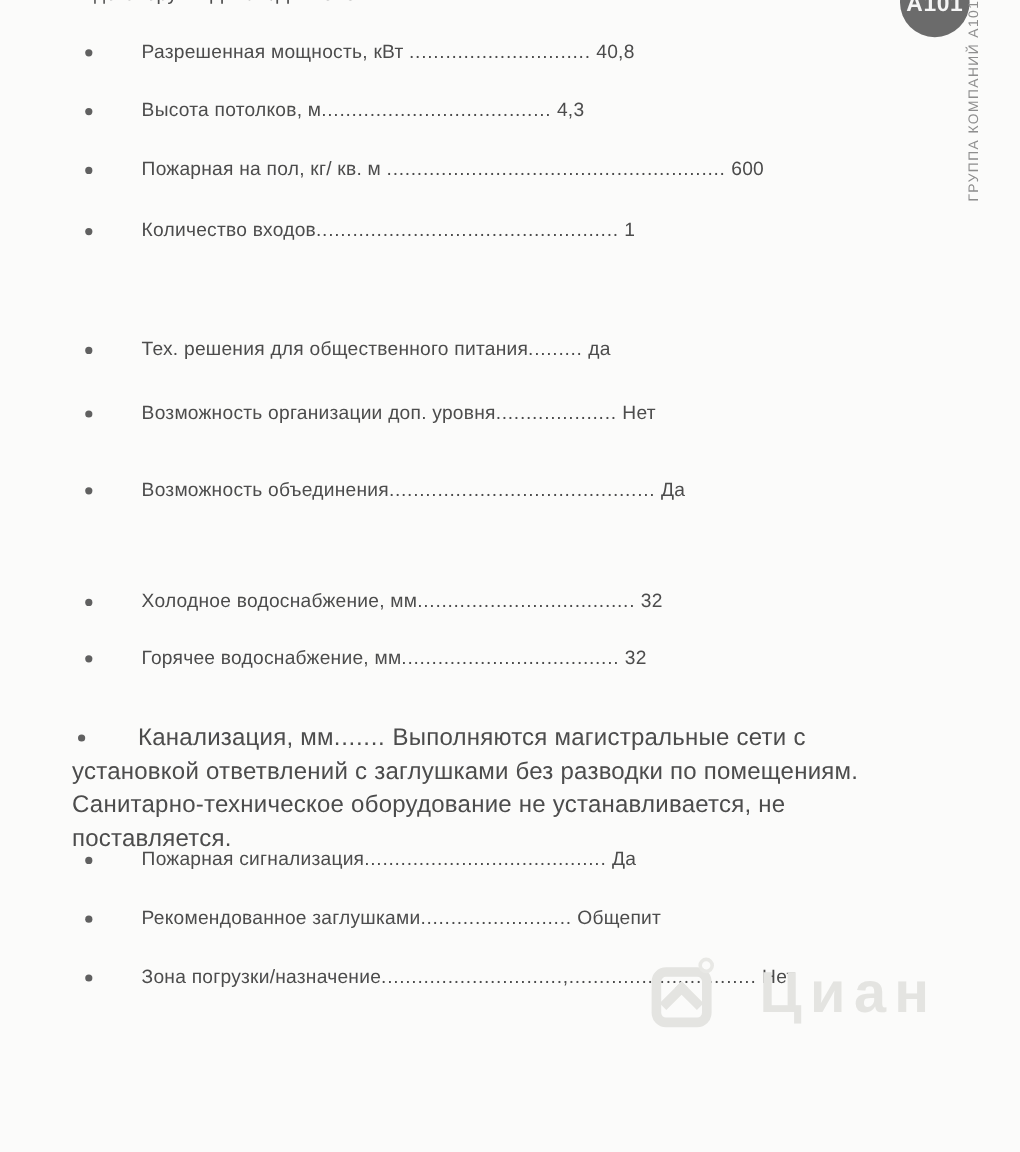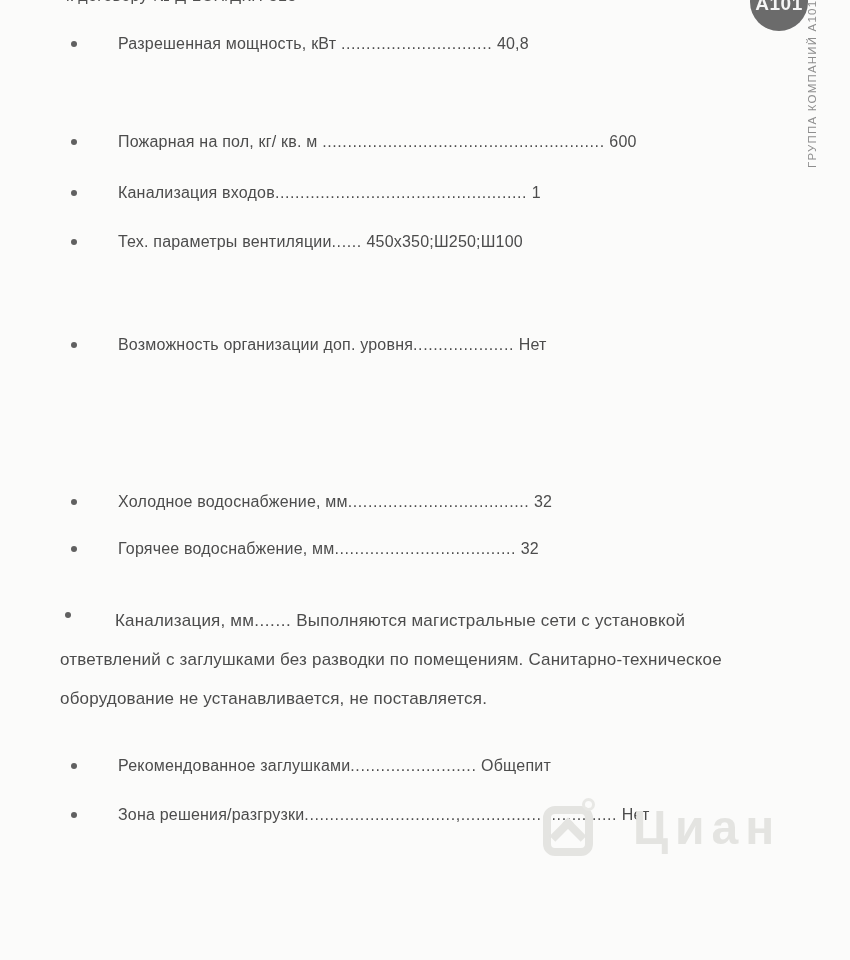--- a/index.html
+++ b/index.html
@@ -49,22 +49,22 @@
   .bullet {
     position: absolute; left: 1px; top: 7px;
     width: 6px; height: 6px; border-radius: 50%;
     background: #606060;
   }
   .dots { letter-spacing: .6px; }
   
   .para {
     position: absolute; left: 60px; top: 601px;
     width: 688px;
-    font-size: 17px; letter-spacing: .2px;
-    line-height: 39px;
+    font-size: 20px; letter-spacing: .2px;
+    line-height: 28px;
     text-indent: 55px;
   }
   .para-bullet {
     position: absolute; left: 65px; top: 612px;
     width: 6px; height: 6px; border-radius: 50%;
     background: #606060;
   }
   
   .watermark {
     position: absolute; left: 543px; top: 800px;
@@ -105,57 +105,69 @@
   <div class="logo-circle">
     <span>А101</span>
   </div>
 
   <div class="sidebar-text">ГРУППА КОМПАНИЙ А101   А1</div>
 
   <div class="row" style="top:34px">
     <span class="bullet"></span>
     <span>Разрешенная мощность, кВт </span><span class="dots">..............................</span><span> 40,8</span>
   </div>
+  <div class="row" style="top:83px">
+    <span class="bullet"></span>
+    <span>Высота потолков, м</span><span class="dots">......................................</span><span> 4,3</span>
+  </div>
   <div class="row" style="top:132px">
     <span class="bullet"></span>
     <span>Пожарная на пол, кг/ кв. м </span><span class="dots">........................................................</span><span> 600</span>
   </div>
   <div class="row" style="top:183px">
     <span class="bullet"></span>
-    <span>Канализация входов</span><span class="dots">..................................................</span><span> 1</span>
+    <span>Количество входов</span><span class="dots">..................................................</span><span> 1</span>
   </div>
-  <div class="row" style="top:232px">
+  <div class="row" style="top:282px">
     <span class="bullet"></span>
-    <span>Тех. параметры вентиляции</span><span class="dots">......</span><span> 450х350;Ш250;Ш100</span>
+    <span>Тех. решения для общественного питания</span><span class="dots">.........</span><span> да</span>
   </div>
   <div class="row" style="top:335px">
     <span class="bullet"></span>
     <span>Возможность организации доп. уровня</span><span class="dots">....................</span><span> Нет</span>
+  </div>
+  <div class="row" style="top:399px">
+    <span class="bullet"></span>
+    <span>Возможность объединения</span><span class="dots">............................................</span><span> Да</span>
   </div>
   <div class="row" style="top:492px">
     <span class="bullet"></span>
     <span>Холодное водоснабжение, мм</span><span class="dots">....................................</span><span> 32</span>
   </div>
   <div class="row" style="top:539px">
     <span class="bullet"></span>
     <span>Горячее водоснабжение, мм</span><span class="dots">....................................</span><span> 32</span>
   </div>
 
   <span class="para-bullet"></span>
   <div class="para">
     <span>Канализация, мм</span><span class="dots">.......</span><span> Выполняются магистральные сети с установкой ответвлений с заглушками без разводки по помещениям. Санитарно-техническое оборудование не устанавливается, не поставляется.</span>
   </div>
 
+  <div class="row" style="top:707px">
+    <span class="bullet"></span>
+    <span>Пожарная сигнализация</span><span class="dots">........................................</span><span> Да</span>
+  </div>
   <div class="row" style="top:756px">
     <span class="bullet"></span>
     <span>Рекомендованное заглушками</span><span class="dots">.........................</span><span> Общепит</span>
   </div>
   <div class="row" style="top:805px">
     <span class="bullet"></span>
-    <span>Зона решения/разгрузки</span><span class="dots">..............................,...............................</span><span> Нет</span>
+    <span>Зона погрузки/назначение</span><span class="dots">..............................,...............................</span><span> Нет</span>
   </div>
 
   <div class="watermark">
     <span class="wm-icon"></span>
     <span class="wm-text">Циан</span>
   </div>
 
 </div>
 
 </body></html>

